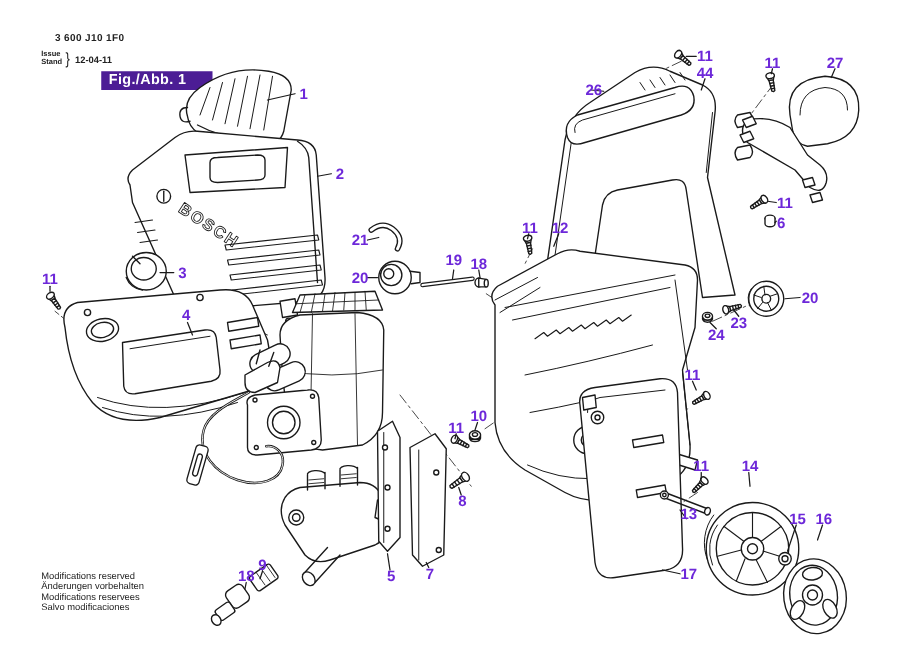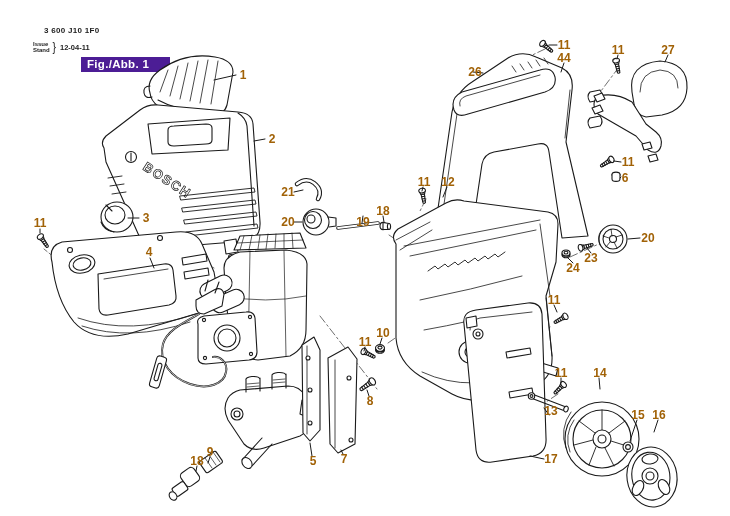--- a/index.html
+++ b/index.html
@@ -9,39 +9,45 @@
   svg{position:absolute;left:0;top:0;}
   svg *{vector-effect:non-scaling-stroke;}
   .docnum{position:absolute;left:44px;top:26px;font-size:8px;letter-spacing:.3px;font-weight:bold;color:#222;}
   .issue-row{position:absolute;left:33px;top:40px;display:flex;align-items:center;gap:2px;}
   .issue-words{display:flex;flex-direction:column;font-size:6px;line-height:6.5px;font-weight:bold;color:#222;}
   .brace{font-size:13px;transform:scaleX(.8);color:#222;margin-top:-1px;}
   .issue-date{font-size:7.5px;font-weight:bold;color:#222;margin-left:2px;}
   .figbox{position:absolute;left:81px;top:57px;background:#4c1d95;color:#fff;
           font-size:11.5px;font-weight:bold;padding:1px 21px 2px 6px;letter-spacing:.3px;}
   .footer{position:absolute;left:33px;top:457px;font-size:7.5px;line-height:8.4px;color:#222;}
-  .co{position:absolute;transform:translate(-50%,-50%);font-size:12px;font-weight:bold;color:#a16207;
+  .co{position:absolute;transform:translate(-50%,-50%);font-size:12px;font-weight:bold;color:#6d28d9;
       font-family:"Liberation Sans",sans-serif;white-space:nowrap;}
 </style>
 </head>
 <body>
 
 <div class="page">
 
   <div class="docnum">3 600 J10 1F0</div>
   <div class="issue-row">
     <div class="issue-words">
       <span>Issue</span>
       <span>Stand</span>
     </div>
     <span class="brace">}</span>
     <span class="issue-date">12-04-11</span>
   </div>
   <div class="figbox">Fig./Abb. 1</div>
 
+  <div class="footer">
+    <div>Modifications reserved</div>
+    <div>Änderungen vorbehalten</div>
+    <div>Modifications reservees</div>
+    <div>Salvo modificaciones</div>
+  </div>
 
   <svg width="730" height="516" viewBox="0 0 730 516" fill="none" stroke="#1a1a1a" stroke-width="1.1" stroke-linejoin="round" stroke-linecap="round">
 
     <defs>
       <g id="scr" fill="#fff">
         <path d="M4.2,-1.7 L13,-1.2 L13.6,0 L13,1.2 L4.2,1.7 Z"></path>
         <line x1="6.6" y1="-1.6" x2="6.6" y2="1.6"></line>
         <line x1="8.9" y1="-1.5" x2="8.9" y2="1.5"></line>
         <line x1="11.1" y1="-1.4" x2="11.1" y2="1.4"></line>
         <path d="M1.8,-2.7 L4.2,-1.9 L4.2,1.9 L1.8,2.7 Z"></path>
@@ -384,21 +390,21 @@
     <span class="co" style="left:365px;top:342px">11</span>
     <span class="co" style="left:554px;top:300px">11</span>
     <span class="co" style="left:561px;top:373px">11</span>
     <span class="co" style="left:448px;top:182px">12</span>
     <span class="co" style="left:551px;top:411px">13</span>
     <span class="co" style="left:600px;top:373px">14</span>
     <span class="co" style="left:638px;top:415px">15</span>
     <span class="co" style="left:659px;top:415px">16</span>
     <span class="co" style="left:551px;top:459px">17</span>
     <span class="co" style="left:383px;top:211px">18</span>
-    <span class="co" style="left:363px;top:222px">19</span>
+    <span class="co" style="left:363px;top:208px">19</span>
     <span class="co" style="left:288px;top:222px">20</span>
     <span class="co" style="left:288px;top:192px">21</span>
     <span class="co" style="left:648px;top:238px">20</span>
     <span class="co" style="left:591px;top:258px">23</span>
     <span class="co" style="left:573px;top:268px">24</span>
     <span class="co" style="left:564px;top:58px">44</span>
     <span class="co" style="left:475px;top:72px">26</span>
     <span class="co" style="left:668px;top:50px">27</span>
     <span class="co" style="left:197px;top:461px">18</span>
   </div>

